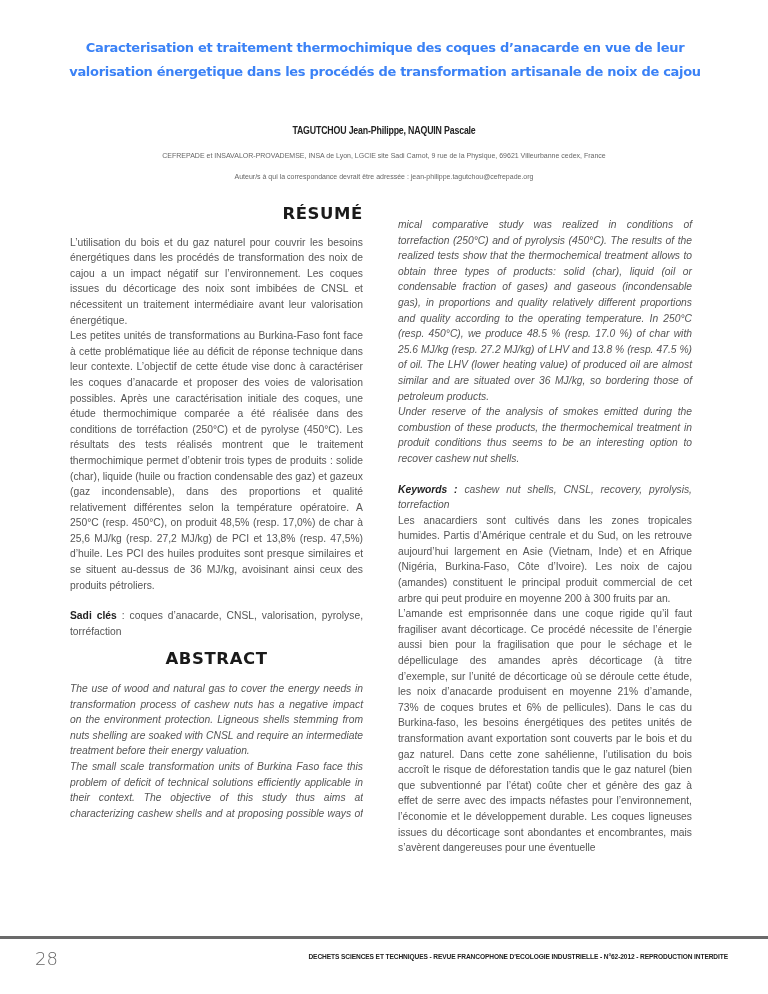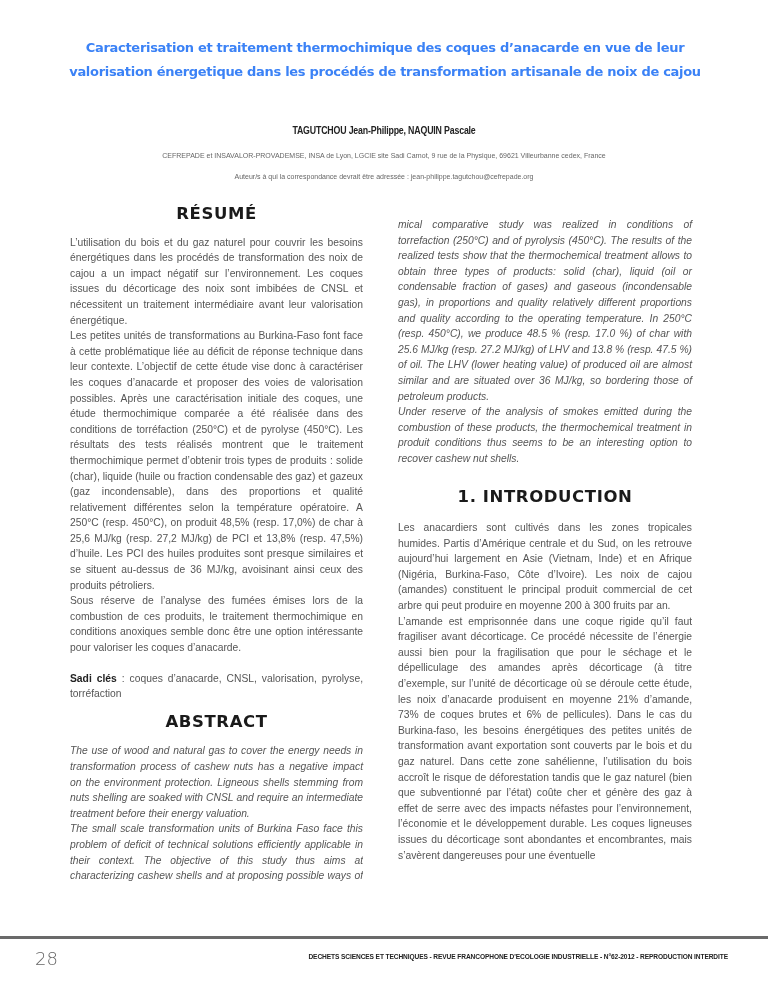--- a/index.html
+++ b/index.html
@@ -27,21 +27,21 @@
 
     .col { position: absolute; font-size: 10.3px; line-height: 15.6px; color: #555; }
     .col p { text-align: justify; hyphens: manual; }
     .col-left { left: 70px; top: 203px; width: 293px; }
     .col-right { left: 398px; top: 217px; width: 294px; }
 
     .section-h {
       text-align: center; font-family: "DejaVu Sans", sans-serif; font-weight: bold;
       color: #1a1a1a; font-size: 16.5px; letter-spacing: 0.6px;
     }
-    .h-resume { margin: 3px 0 13px 0; }
+    .h-resume { margin: 3px 0 13px 0; text-align: right; }
     .h-abstract { margin: 12px 0 14px 0; }
     .h-intro { margin: 22px 0 16px 0; }
     .italic { font-style: italic; }
     .kw-label { font-weight: bold; color: #222; }
     .kw-block { margin-top: 15px; }
     .italic-kw { font-style: italic; }
 
     .footer-rule {
       position: absolute; left: 0; top: 936px; width: 768px; height: 3px; background: #6a6a6a;
     }
@@ -59,32 +59,31 @@
 
 <h1 class="title">Caracterisation et traitement thermochimique des coques d’anacarde en vue de leur valorisation énergetique dans les procédés de transformation artisanale de noix de cajou</h1>
 <div class="authors">TAGUTCHOU Jean-Philippe, NAQUIN Pascale</div>
 <div class="affil">CEFREPADE et INSAVALOR-PROVADEMSE, INSA de Lyon, LGCIE site Sadi Carnot, 9 rue de la Physique, 69621 Villeurbanne cedex, France</div>
 <div class="corresp">Auteur/s à qui la correspondance devrait être adressée : jean-philippe.tagutchou@cefrepade.org</div>
 
 <div class="col col-left">
   <h2 class="section-h h-resume">RÉSUMÉ</h2>
   <p>L’utilisation du bois et du gaz naturel pour couvrir les besoins énergétiques dans les procédés de transformation des noix de cajou a un impact négatif sur l’environnement. Les coques issues du décorticage des noix sont imbibées de CNSL et nécessitent un traitement intermédiaire avant leur valorisation énergétique.</p>
   <p>Les petites unités de transformations au Burkina-Faso font face à cette problématique liée au déficit de réponse technique dans leur contexte. L’objectif de cette étude vise donc à caractériser les coques d’anacarde et proposer des voies de valorisation possibles. Après une caractérisation initiale des coques, une étude thermochimique comparée a été réalisée dans des conditions de torréfaction (250°C) et de pyrolyse (450°C). Les résultats des tests réalisés montrent que le traitement thermochimique permet d’obtenir trois types de produits : solide (char), liquide (huile ou fraction condensable des gaz) et gazeux (gaz incondensable), dans des proportions et qualité relativement différentes selon la température opératoire. A 250°C (resp. 450°C), on produit 48,5% (resp. 17,0%) de char à 25,6 MJ/kg (resp. 27,2 MJ/kg) de PCI et 13,8% (resp. 47,5%) d’huile. Les PCI des huiles produites sont presque similaires et se situent au-dessus de 36 MJ/kg, avoisinant ainsi ceux des produits pétroliers.</p>
-  <p>Sous réserve de l’analyse des fumées émises lors de la combustion de ces produits, le traitement thermochimique en conditions anoxiques semble donc être une option intéressante pour valoriser les coques d’anacarde.</p>
   <p class="kw-block"><span class="kw-label">Sadi clés</span><span> : coques d’anacarde, CNSL, valorisation, pyrolyse, torréfaction</span></p>
 
   <h2 class="section-h h-abstract">ABSTRACT</h2>
   <p class="italic">The use of wood and natural gas to cover the energy needs in transformation process of cashew nuts has a negative impact on the environment protection. Ligneous shells stemming from nuts shelling are soaked with CNSL and require an intermediate treatment before their energy valuation.</p>
   <p class="italic" style="height:63px; overflow:hidden;">The small scale transformation units of Burkina Faso face this problem of deficit of technical solutions efficiently applicable in their context. The objective of this study thus aims at characterizing cashew shells and at proposing possible ways of valuation. After an initial characterization of shells, thermochemical comparative study was realized in conditions of torrefaction (250°C) and of pyrolysis (450°C). The results of the realized tests show that the thermochemical treatment allows to obtain three types of products: solid (char), liquid (oil or condensable fraction of gases) and gaseous (incondensable gas), in proportions and quality relatively different proportions and quality according to the operating temperature. In 250°C (resp. 450°C), we produce 48.5 % (resp. 17.0 %) of char with 25.6 MJ/kg (resp. 27.2 MJ/kg) of LHV and 13.8 % (resp. 47.5 %) of oil. The LHV (lower heating value) of produced oil are almost similar and are situated over 36 MJ/kg, so bordering those of petroleum products.</p>
 </div>
 
 <div class="col col-right">
   <p class="italic">mical comparative study was realized in conditions of torrefaction (250°C) and of pyrolysis (450°C). The results of the realized tests show that the thermochemical treatment allows to obtain three types of products: solid (char), liquid (oil or condensable fraction of gases) and gaseous (incondensable gas), in proportions and quality relatively different proportions and quality according to the operating temperature. In 250°C (resp. 450°C), we produce 48.5 % (resp. 17.0 %) of char with 25.6 MJ/kg (resp. 27.2 MJ/kg) of LHV and 13.8 % (resp. 47.5 %) of oil. The LHV (lower heating value) of produced oil are almost similar and are situated over 36 MJ/kg, so bordering those of petroleum products.</p>
   <p class="italic">Under reserve of the analysis of smokes emitted during the combustion of these products, the thermochemical treatment in produit conditions thus seems to be an interesting option to recover cashew nut shells.</p>
+  <p class="kw-block"><span class="kw-label italic">Keywords :</span><span class="italic-kw"> cashew nut shells, CNSL, recovery, pyrolysis, torrefaction</span></p>
 
-  <h2 class="section-h h-intro">1. INTRODUCTION</h2>
   <p>Les anacardiers sont cultivés dans les zones tropicales humides. Partis d’Amérique centrale et du Sud, on les retrouve aujourd’hui largement en Asie (Vietnam, Inde) et en Afrique (Nigéria, Burkina-Faso, Côte d’Ivoire). Les noix de cajou (amandes) constituent le principal produit commercial de cet arbre qui peut produire en moyenne 200 à 300 fruits par an.</p>
   <p>L’amande est emprisonnée dans une coque rigide qu’il faut fragiliser avant décorticage. Ce procédé nécessite de l’énergie aussi bien pour la fragilisation que pour le séchage et le dépelliculage des amandes après décorticage (à titre d’exemple, sur l’unité de décorticage où se déroule cette étude, les noix d’anacarde produisent en moyenne 21% d’amande, 73% de coques brutes et 6% de pellicules). Dans le cas du Burkina-faso, les besoins énergétiques des petites unités de transformation avant exportation sont couverts par le bois et du gaz naturel. Dans cette zone sahélienne, l’utilisation du bois accroît le risque de déforestation tandis que le gaz naturel (bien que subventionné par l’état) coûte cher et génère des gaz à effet de serre avec des impacts néfastes pour l’environnement, l’économie et le développement durable. Les coques ligneuses issues du décorticage sont abondantes et encombrantes, mais s’avèrent dangereuses pour une éventuelle</p>
 </div>
 
 <div class="footer-rule"></div>
 <div class="page-num">28</div>
 <div class="journal">DECHETS SCIENCES ET TECHNIQUES - REVUE FRANCOPHONE D'ECOLOGIE INDUSTRIELLE - N°62-2012 - REPRODUCTION INTERDITE</div>
 
 </body></html>

